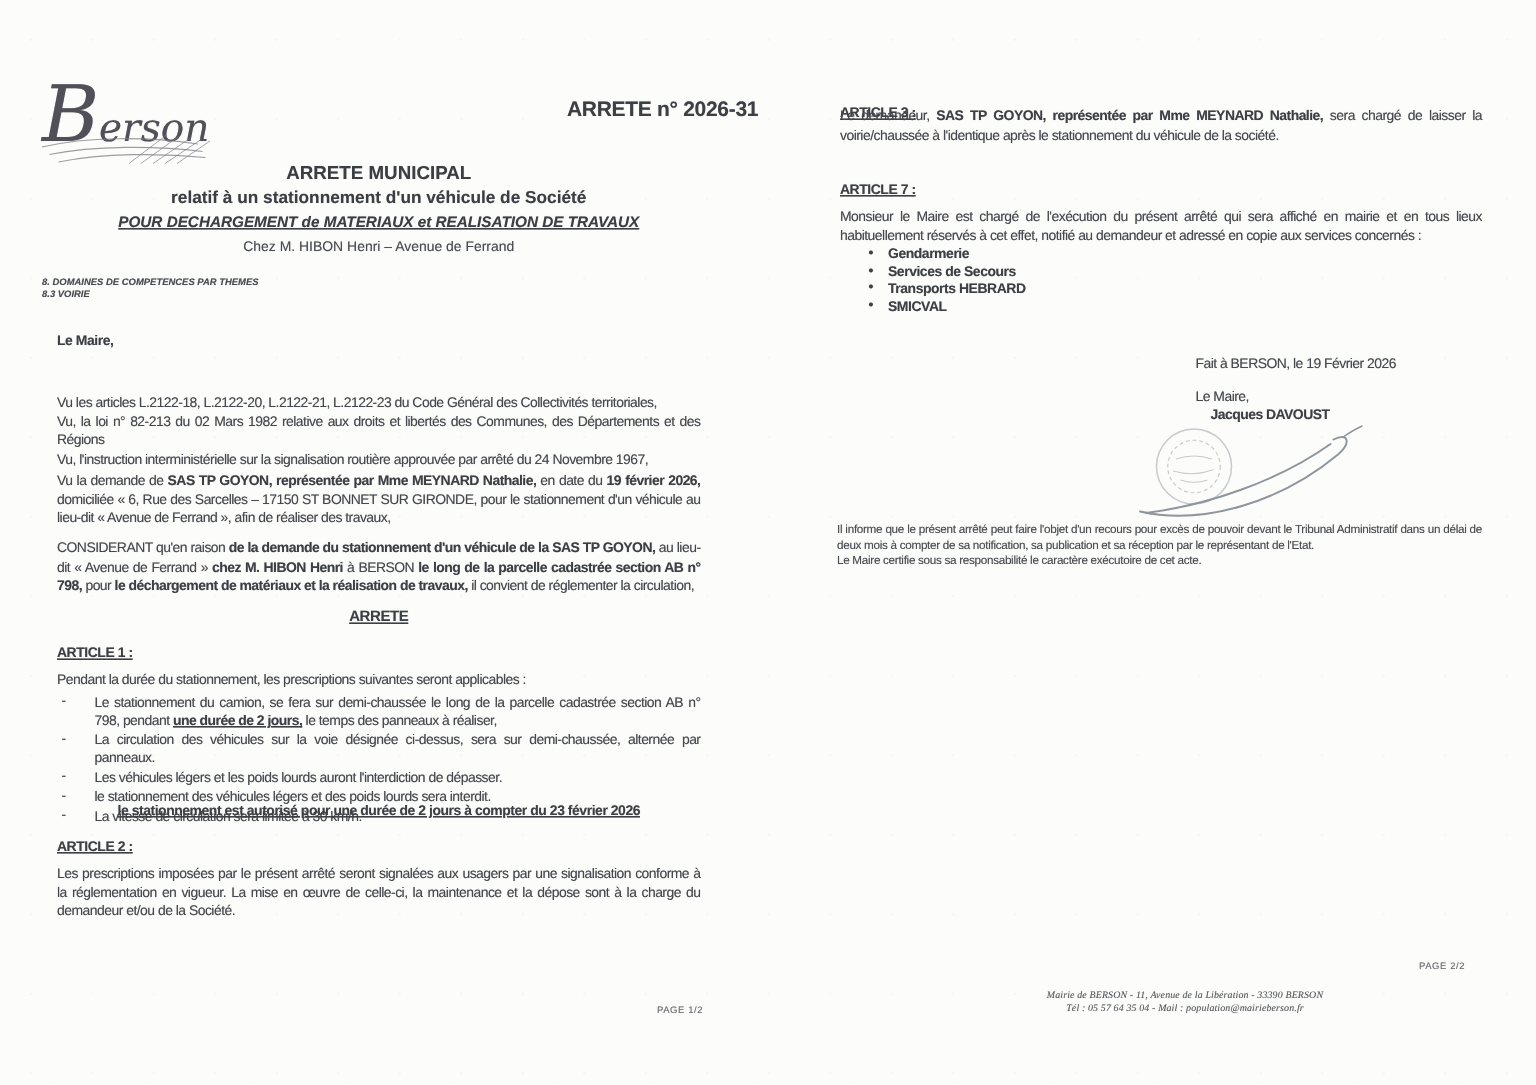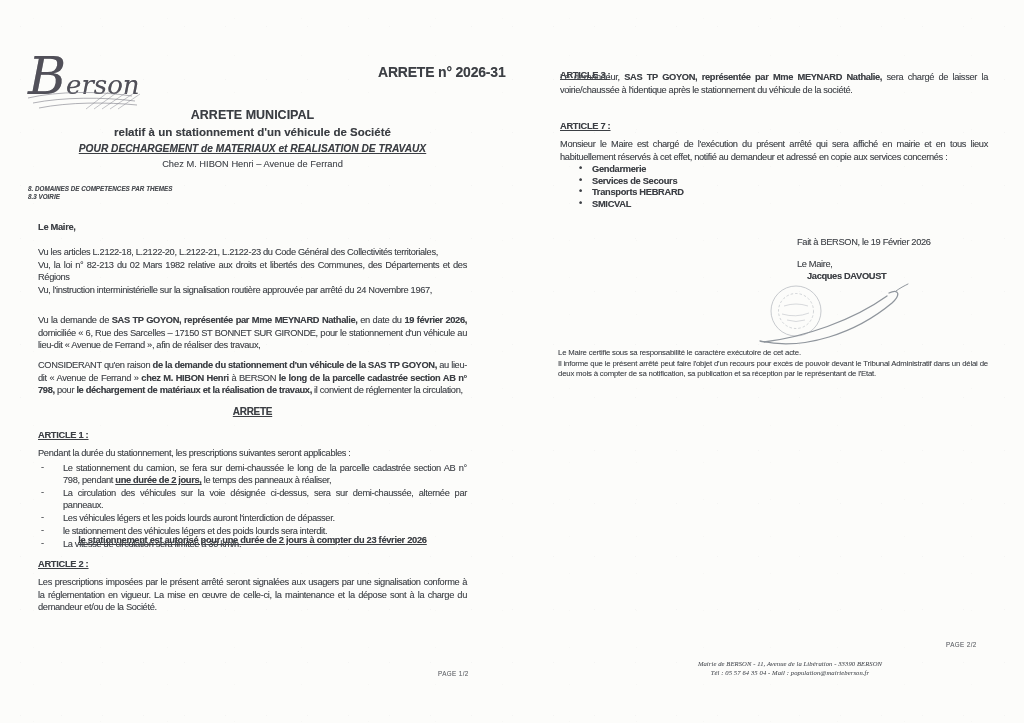--- a/index.html
+++ b/index.html
@@ -84,21 +84,21 @@
       <p class="t4" style="margin-top:2px;">Chez M. HIBON Henri – Avenue de Ferrand</p>
     </div>
 
     <div class="abs theme" style="left:28px; top:185px;">
       <p>8. DOMAINES DE COMPETENCES PAR THEMES</p>
       <p>8.3 VOIRIE</p>
     </div>
 
     <div class="abs heading" style="left:38px; top:222px; text-decoration:none;">Le Maire,</div>
 
-    <div class="abs body-text" style="left:38px; top:246px; width:429px;">
+    <div class="abs body-text" style="left:38px; top:262px; width:429px;">
       <p class="nowrap">Vu les articles L.2122-18, L.2122-20, L.2122-21, L.2122-23 du Code Général des Collectivités territoriales,</p>
       <p>Vu, la loi n° 82-213 du 02 Mars 1982 relative aux droits et libertés des Communes, des Départements et des Régions</p>
       <p>Vu, l'instruction interministérielle sur la signalisation routière approuvée par arrêté du 24 Novembre 1967,</p>
     </div>
 
     <p class="abs body-text" style="left:38px; top:314px; width:429px;"><span>Vu la demande de </span><span class="b">SAS TP GOYON, représentée par Mme MEYNARD Nathalie,</span><span> en date du </span><span class="b">19 février 2026,</span><span> domiciliée « 6, Rue des Sarcelles – 17150 ST BONNET SUR GIRONDE, pour le stationnement d'un véhicule au lieu-dit « Avenue de Ferrand », afin de réaliser des travaux,</span></p>
 
     <p class="abs body-text" style="left:38px; top:359px; width:429px;"><span>CONSIDERANT qu'en raison </span><span class="b">de la demande du stationnement d'un véhicule de la SAS TP GOYON,</span><span> au lieu-dit « Avenue de Ferrand » </span><span class="b">chez M. HIBON Henri</span><span> à BERSON </span><span class="b">le long de la parcelle cadastrée section AB n° 798,</span><span> pour </span><span class="b">le déchargement de matériaux et la réalisation de travaux,</span><span> il convient de réglementer la circulation,</span></p>
 
     <div class="abs heading center" style="left:38px; top:406px; width:429px; font-size:10px;"><span class="hu">ARRETE</span></div>
@@ -173,22 +173,22 @@
         </g>
         <g>
           <path class="sig-stroke" d="M8,58 C52,68 104,50 140,20 C149,12 147,5 137,10"></path>
           <path class="sig-stroke" d="M135,13 C100,38 52,54 12,59"></path>
           <path class="sig-stroke" d="M144,8 C148,5 152,3 156,1" style="stroke-width:1"></path>
         </g>
       </svg>
     </div>
 
     <div class="abs cert" style="left:558px; top:348px; width:430px;">
+      <p>Il informe que le présent arrêté peut faire l'objet d'un recours pour excès de pouvoir devant le Tribunal Administratif dans un délai de deux mois à compter de sa notification, sa publication et sa réception par le représentant de l'Etat.</p>
       <p>Le Maire certifie sous sa responsabilité le caractère exécutoire de cet acte.</p>
-      <p>Il informe que le présent arrêté peut faire l'objet d'un recours pour excès de pouvoir devant le Tribunal Administratif dans un délai de deux mois à compter de sa notification, sa publication et sa réception par le représentant de l'Etat.</p>
     </div>
 
     <div class="abs page-label" style="left:946px; top:641px;">PAGE 2/2</div>
 
     <div class="abs center" style="left:640px; top:660px; width:300px;">
       <p class="footer-line">Mairie de BERSON - 11, Avenue de la Libération - 33390 BERSON</p>
       <p class="footer-line">Tél : 05 57 64 35 04 - Mail : population@mairieberson.fr</p>
     </div>
   </section>
 

